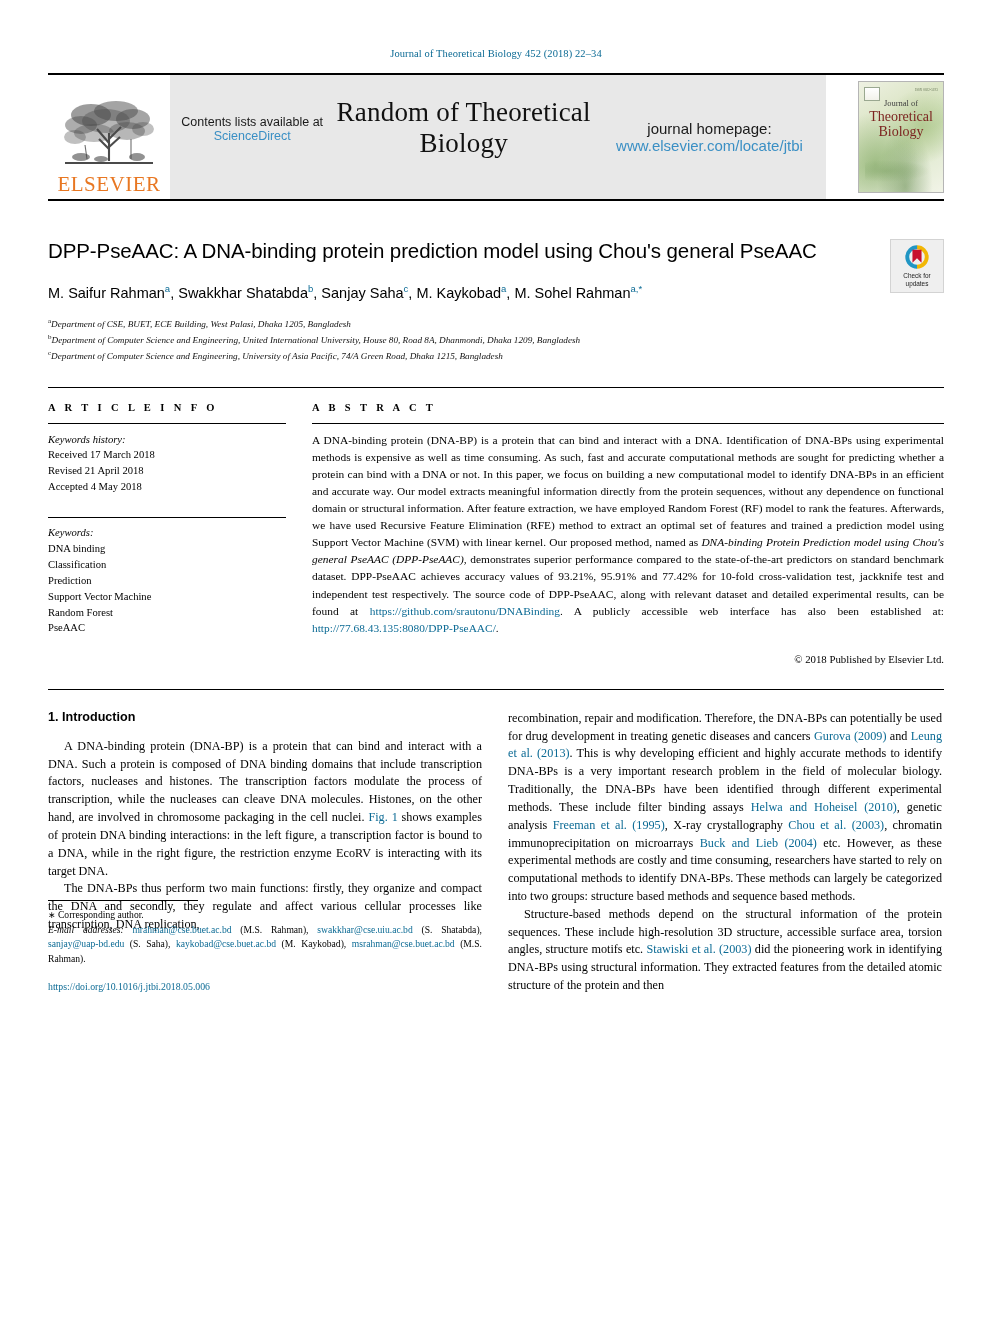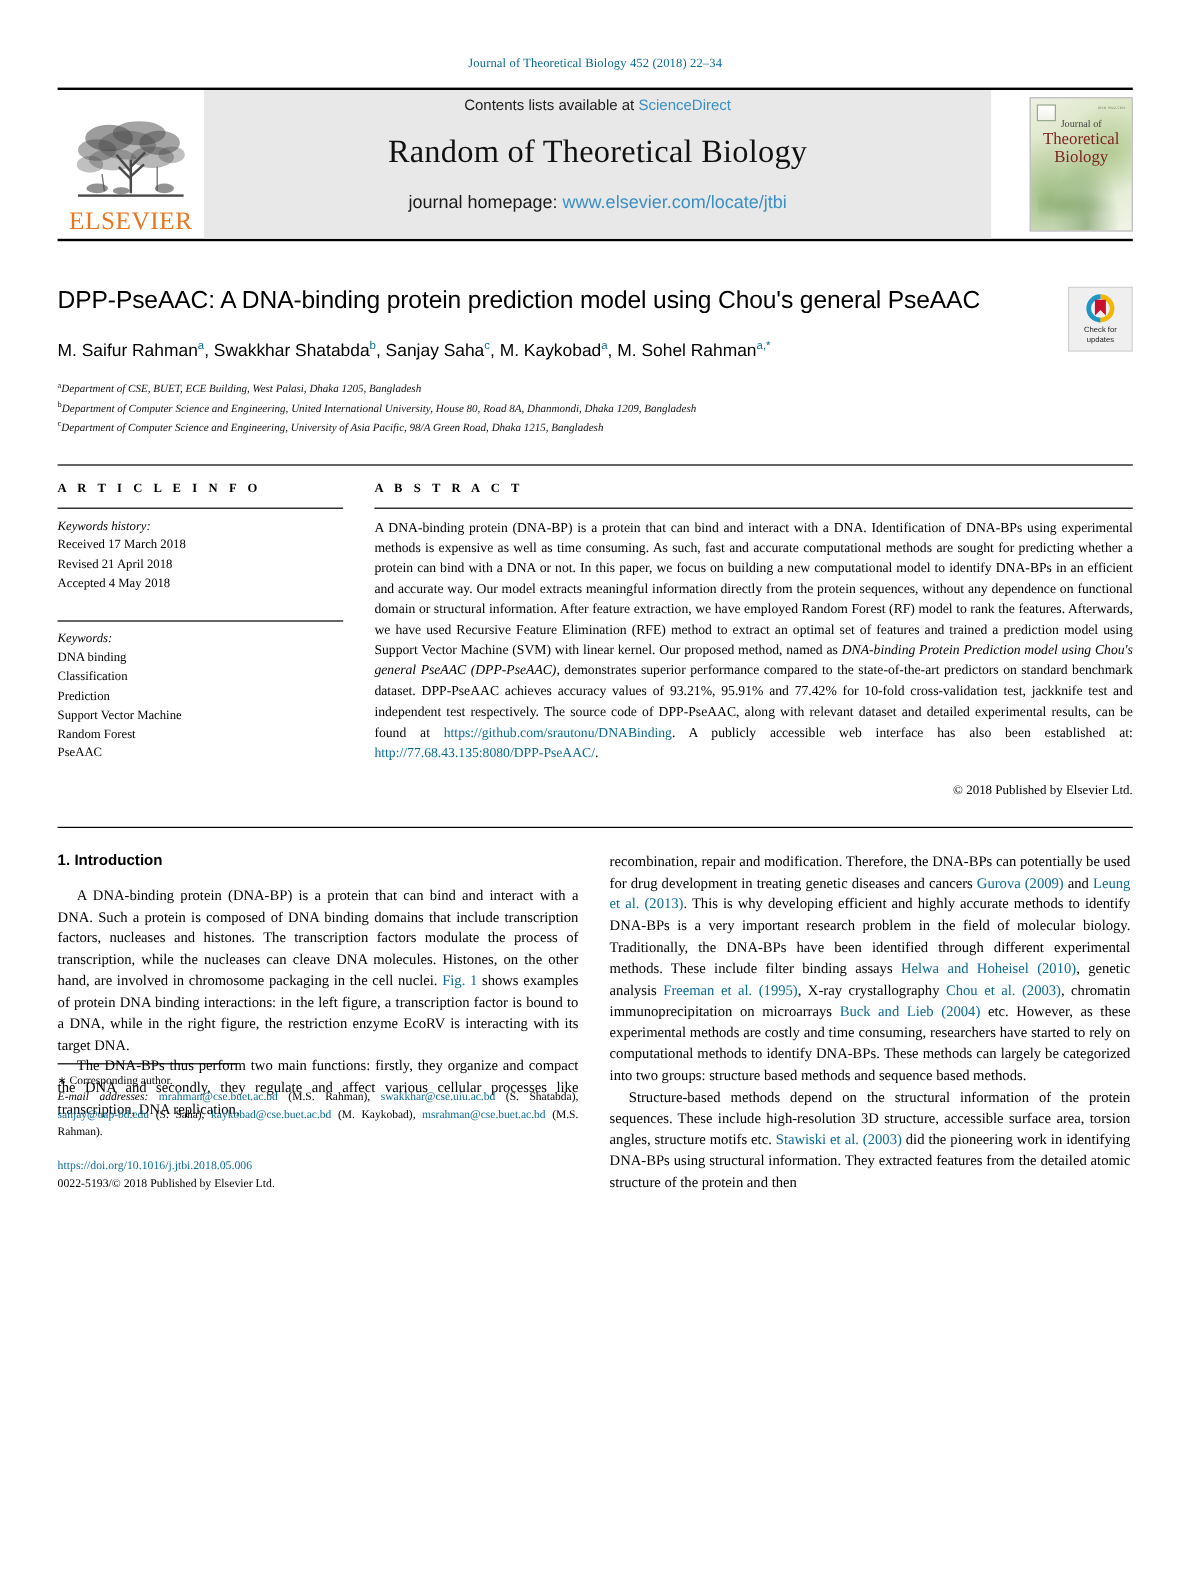--- a/index.html
+++ b/index.html
@@ -55,23 +55,23 @@
     font-size: 21px;
     letter-spacing: 0.5px;
     color: #E87722;
     line-height: 1;
     margin-top: 1px;
   }
   .banner {
     flex: 1 1 auto;
     background: #e8e8e8;
     display: flex;
-    flex-direction: column;
+    flex-direction: row;
     align-items: center;
-    justify-content: flex-start;
+    justify-content: center;
     text-align: center;
     padding: 6px 0;
   }
   .banner .contents-line {
     font-family: "Liberation Sans", sans-serif;
     font-size: 12.5px;
     color: #1a1a1a;
     margin-bottom: 16px;
   }
   .banner .contents-line a { color: #3a8fc4; text-decoration: none; }
@@ -373,21 +373,21 @@
     <div class="authors">M. Saifur Rahman<sup>a</sup>, Swakkhar Shatabda<sup>b</sup>, Sanjay Saha<sup>c</sup>, M. Kaykobad<sup>a</sup>, M. Sohel Rahman<sup>a,</sup><sup class="star">*</sup></div>
 
     <div class="affiliations">
       <div>
         <sup>a</sup><span>Department of CSE, BUET, ECE Building, West Palasi, Dhaka 1205, Bangladesh</span>
       </div>
       <div>
         <sup>b</sup><span>Department of Computer Science and Engineering, United International University, House 80, Road 8A, Dhanmondi, Dhaka 1209, Bangladesh</span>
       </div>
       <div>
-        <sup>c</sup><span>Department of Computer Science and Engineering, University of Asia Pacific, 98/A Green Road, Dhaka 1215, Bangladesh</span>
+        <sup>c</sup><span>Department of Computer Science and Engineering, University of Asia Pacific, 74/A Green Road, Dhaka 1215, Bangladesh</span>
       </div>
     </div>
   </div>
 
   <div class="info-abstract">
 
     <div class="col-info">
       <div class="sec-head">A R T I C L E   I N F O</div>
       <div class="rule"></div>
       <div class="hist-label">Keywords history:</div>
@@ -425,21 +425,20 @@
 
       <div class="footnote">
         <div class="fn-rule"></div>
         <div class="fn-line">
           <span class="fn-star">∗</span>
           <span>Corresponding author.</span>
         </div>
         <div class="fn-line"><i>E-mail addresses:</i> <a href="#">mrahman@cse.buet.ac.bd</a> (M.S. Rahman), <a href="#">swakkhar@cse.uiu.ac.bd</a> (S. Shatabda), <a href="#">sanjay@uap-bd.edu</a> (S. Saha), <a href="#">kaykobad@cse.buet.ac.bd</a> (M. Kaykobad), <a href="#">msrahman@cse.buet.ac.bd</a> (M.S. Rahman).</div>
         <div class="doi-block">
           <a href="#">https://doi.org/10.1016/j.jtbi.2018.05.006</a>
-          <div class="issn">0022-5193/© 2018 Published by Elsevier Ltd.</div>
         </div>
       </div>
     </div>
 
     <div class="bcol">
       <p class="para" style="text-indent:0">recombination, repair and modification. Therefore, the DNA-BPs can potentially be used for drug development in treating genetic diseases and cancers <a href="#">Gurova (2009)</a> and <a href="#">Leung et al. (2013)</a>. This is why developing efficient and highly accurate methods to identify DNA-BPs is a very important research problem in the field of molecular biology. Traditionally, the DNA-BPs have been identified through different experimental methods. These include filter binding assays <a href="#">Helwa and Hoheisel (2010)</a>, genetic analysis <a href="#">Freeman et al. (1995)</a>, X-ray crystallography <a href="#">Chou et al. (2003)</a>, chromatin immunoprecipitation on microarrays <a href="#">Buck and Lieb (2004)</a> etc. However, as these experimental methods are costly and time consuming, researchers have started to rely on computational methods to identify DNA-BPs. These methods can largely be categorized into two groups: structure based methods and sequence based methods.</p>
       <p class="para">Structure-based methods depend on the structural information of the protein sequences. These include high-resolution 3D structure, accessible surface area, torsion angles, structure motifs etc. <a href="#">Stawiski et al. (2003)</a> did the pioneering work in identifying DNA-BPs using structural information. They extracted features from the detailed atomic structure of the protein and then</p>
     </div>
 
   </div>

